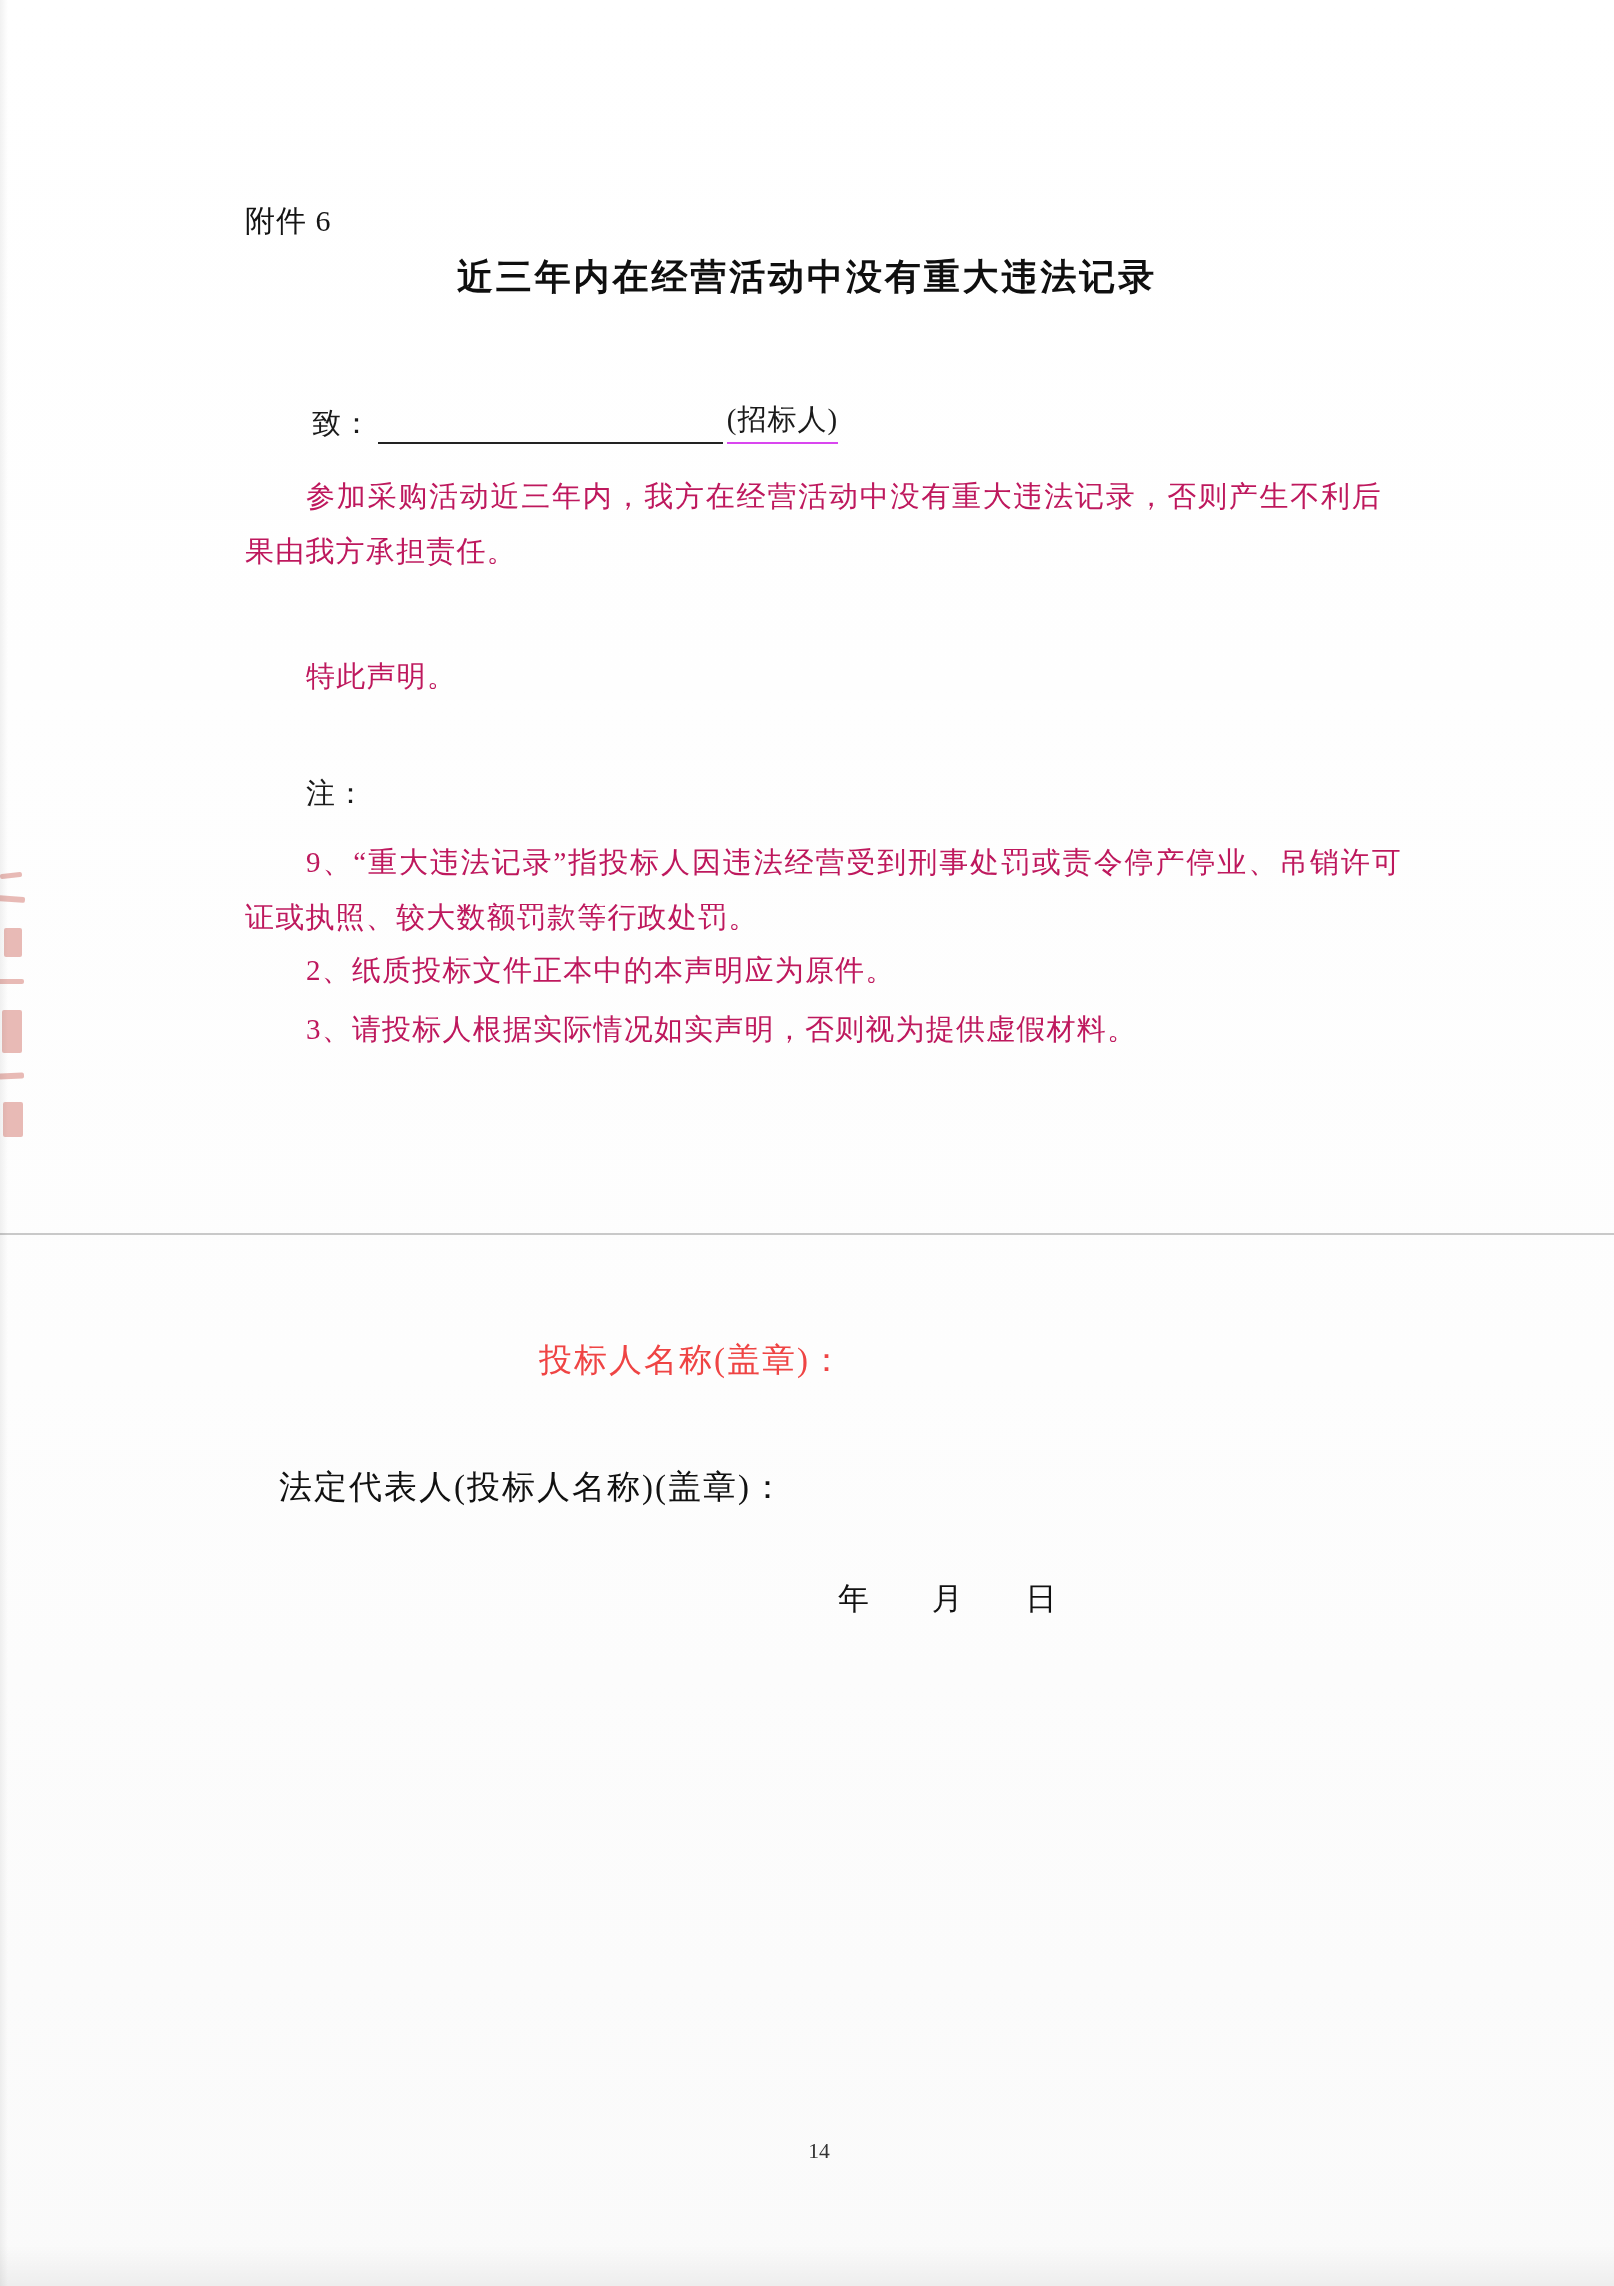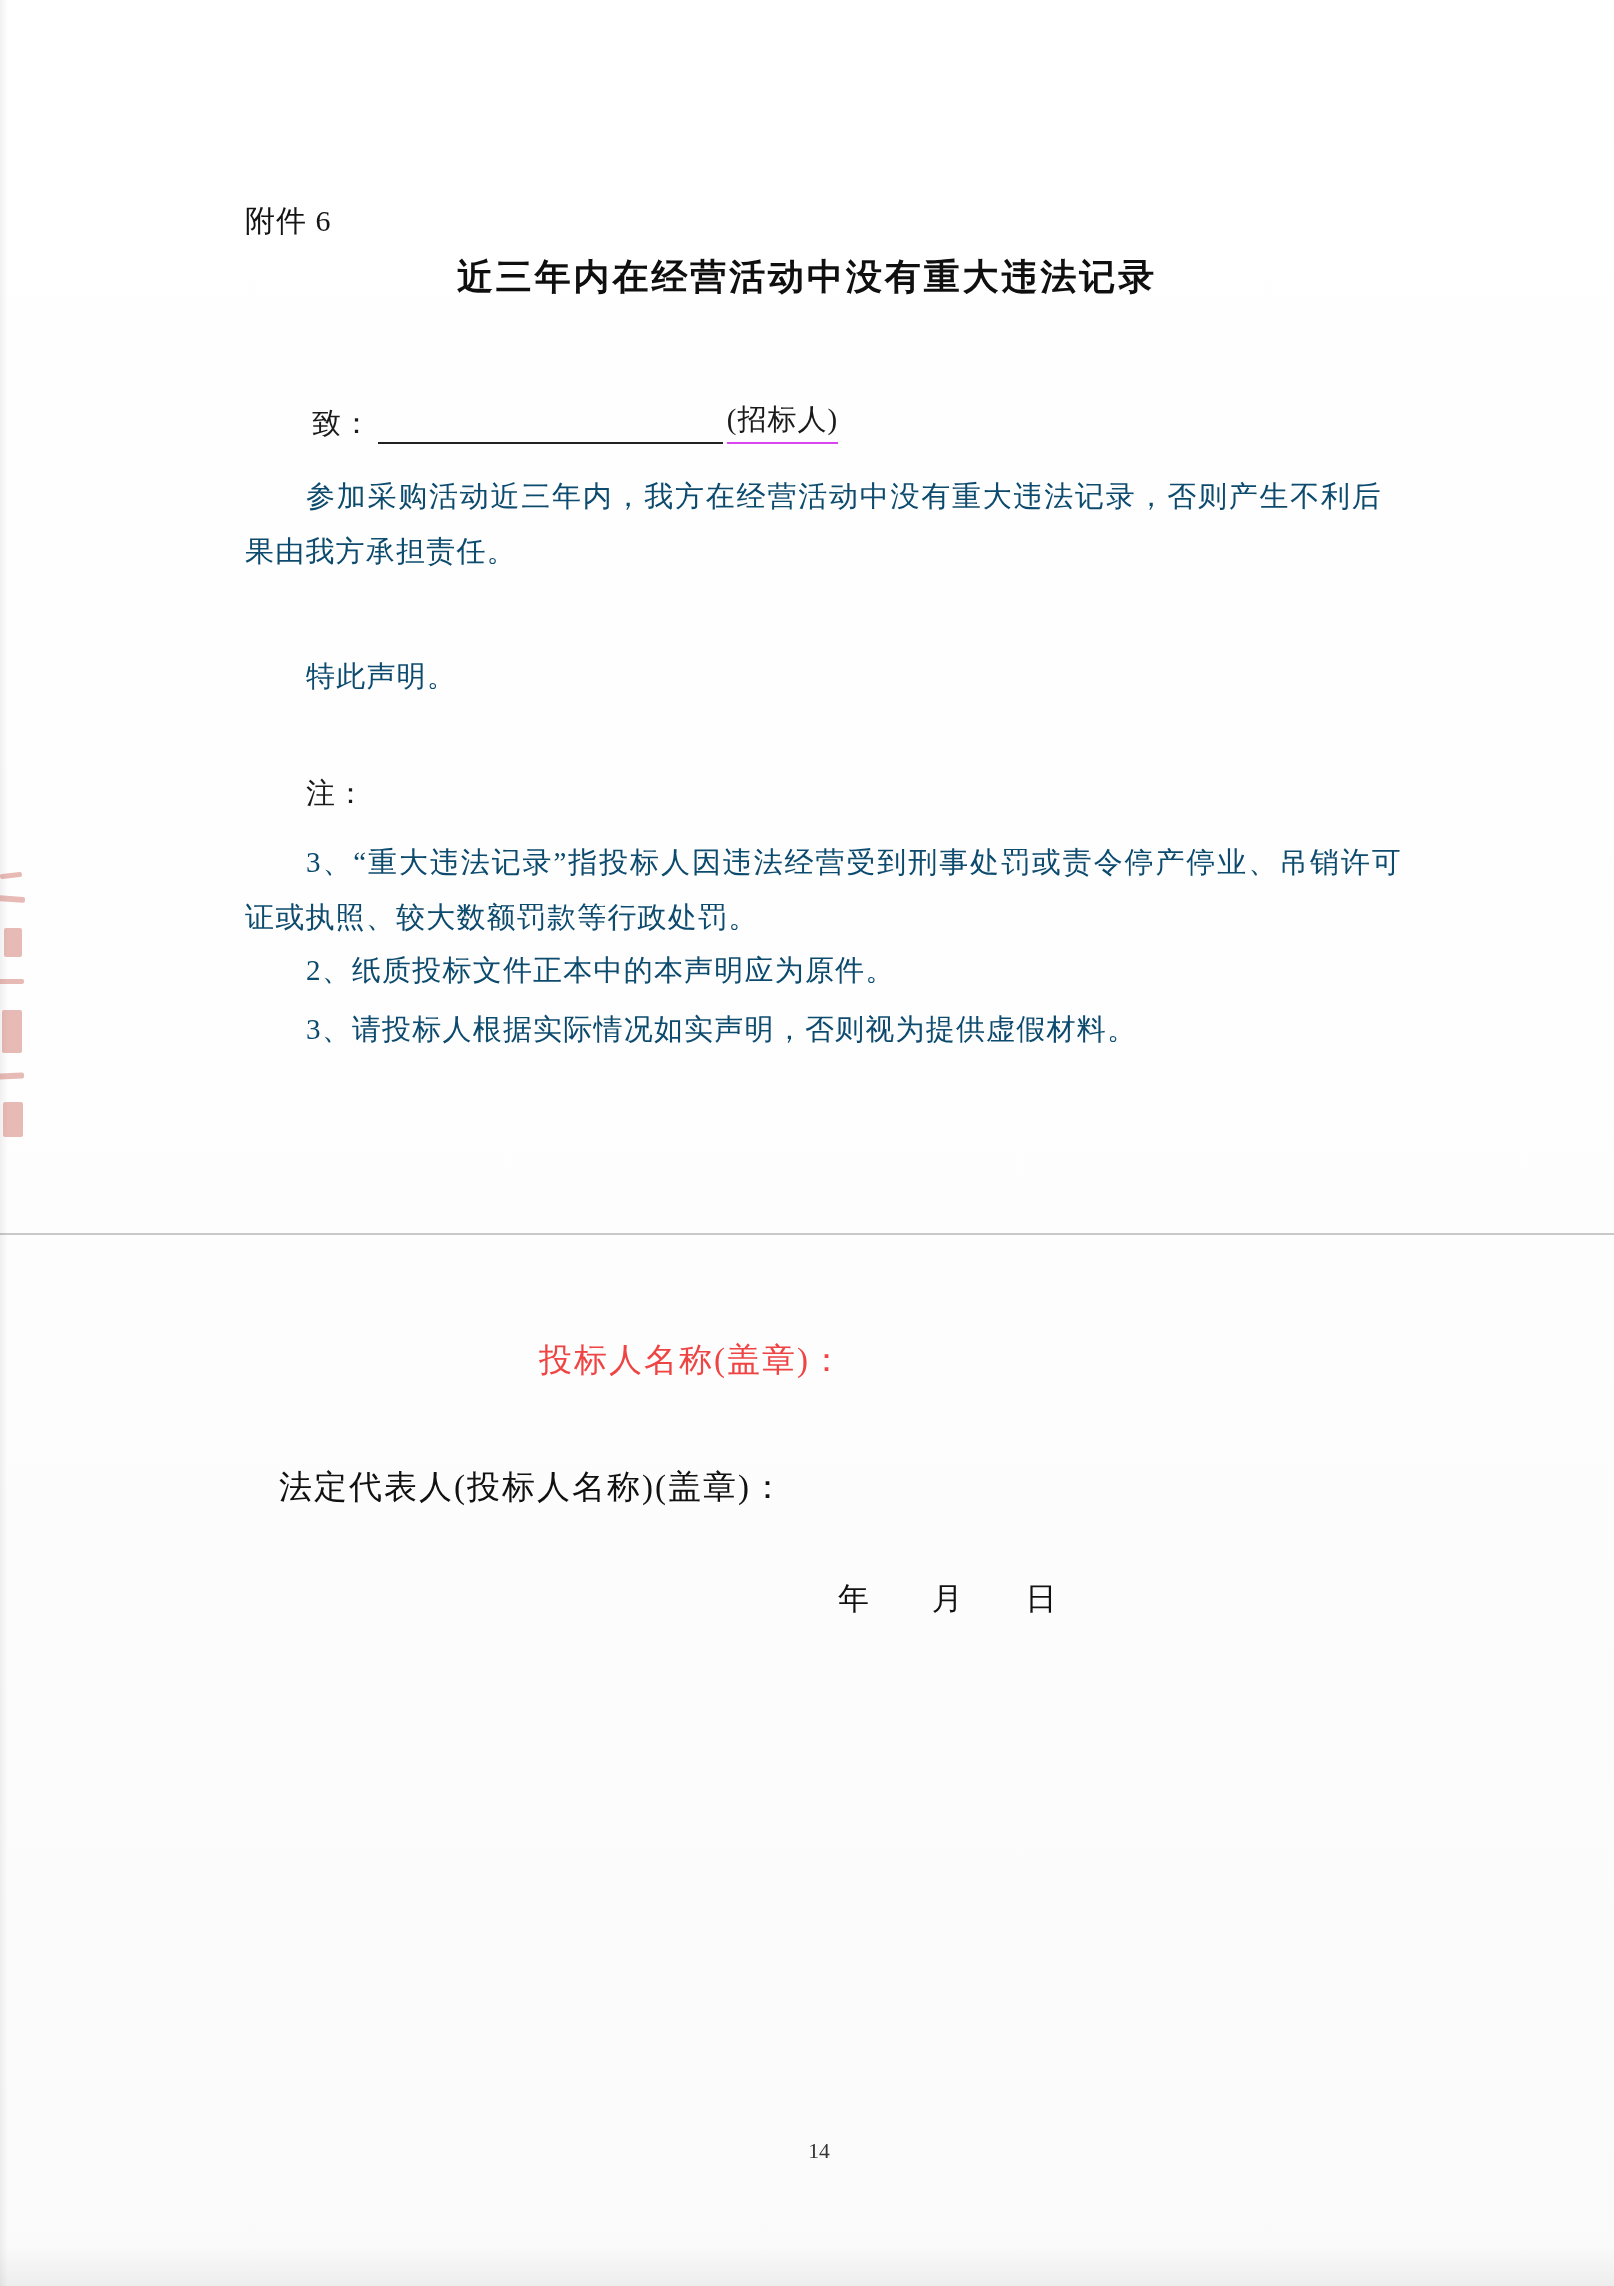--- a/index.html
+++ b/index.html
@@ -78,21 +78,21 @@
     border-bottom: 2px solid #d946ef;
     padding-bottom: 2px;
     letter-spacing: 1px;
   }
 
   .para {
     position: absolute;
     font-size: 29px;
     line-height: 55px;
     letter-spacing: 1.2px;
-    color: #0c4a6e;
+    color: #be185d;
   }
   .p1 {
     left: 245px;
     top: 469px;
     width: 1137px;
     text-indent: 61px;
     text-align: justify;
   }
   .p2 {
     left: 245px;
@@ -245,21 +245,21 @@
       <span class="blank"></span>
       <span class="paren">(招标人)</span>
     </div>
 
     <div class="para p1">参加采购活动近三年内，我方在经营活动中没有重大违法记录，否则产生不利后果由我方承担责任。</div>
 
     <div class="para p2">特此声明。</div>
 
     <div class="note-head">注：</div>
 
-    <div class="para note-1">3、“重大违法记录”指投标人因违法经营受到刑事处罚或责令停产停业、吊销许可证或执照、较大数额罚款等行政处罚。</div>
+    <div class="para note-1">9、“重大违法记录”指投标人因违法经营受到刑事处罚或责令停产停业、吊销许可证或执照、较大数额罚款等行政处罚。</div>
 
     <div class="para note-2">2、纸质投标文件正本中的本声明应为原件。</div>
 
     <div class="para note-3">3、请投标人根据实际情况如实声明，否则视为提供虚假材料。</div>
 
     <div class="divider"></div>
 
     <div class="sign-company">投标人名称(盖章)：</div>
 
     <div class="sign-legal">法定代表人(投标人名称)(盖章)：</div>

